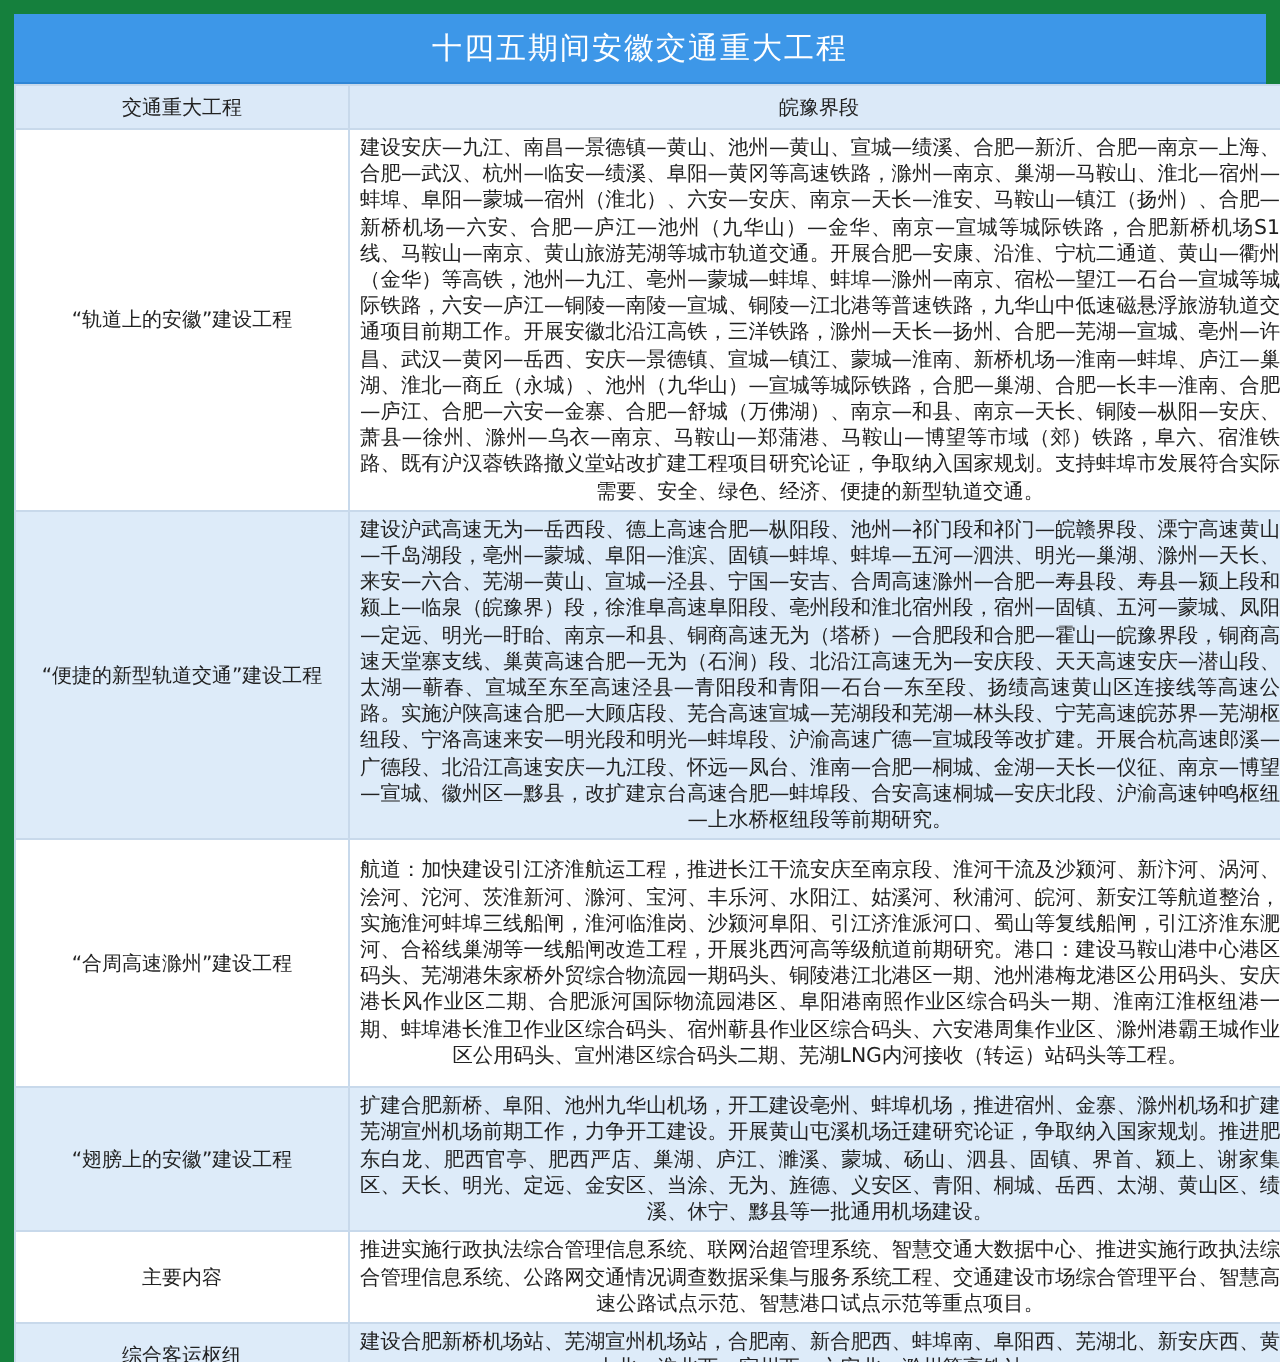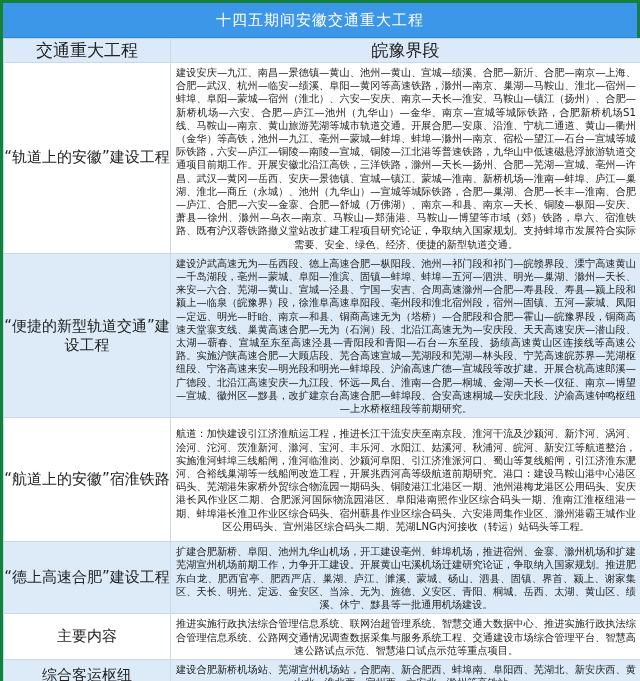--- a/index.html
+++ b/index.html
@@ -1,22 +1,22 @@
 <!DOCTYPE html>
 <html><head>
 <meta charset="utf-8">
 <style>
   html, body { margin:0; padding:0; }
   body { width:640px; height:681px; background:#e8f1fb; font-family:"DejaVu Sans", sans-serif; overflow:hidden; }
-  .wrap { width:640px; height:681px; box-sizing:border-box; border:3px solid #15803d; background:#0f172a; position:relative; }
+  .wrap { width:640px; height:681px; box-sizing:border-box; border:7px solid #15803d; background:#0f172a; position:relative; }
   .title { height:34px; background:#3d97e8; color:#fff; font-size:15px; text-align:center; line-height:34px; letter-spacing:1px; border-bottom:1px solid #2f86d6; }
   table { border-collapse:collapse; width:638px; table-layout:fixed; }
   th, td { border:1px solid #c8d9eb; padding:0; }
-  .hdr th { background:#dbe9f8; height:21px; font-weight:normal; font-size:17px; color:#222; text-align:center; }
-  .c1 { width:166px; text-align:center; vertical-align:middle; font-size:15px; color:#222; }
+  .hdr th { background:#dbe9f8; height:21px; font-weight:normal; font-size:10px; color:#222; text-align:center; }
+  .c1 { width:166px; text-align:center; vertical-align:middle; font-size:10px; color:#222; }
   .c2 { font-size:10.2px; line-height:13.2px; color:#222; padding:3px 4px 2px 5px; text-align:justify; text-align-last:center; word-break:break-all;margin-left:30px; }
   tr.alt td { background:#ddebf9; }
   tr.plain td { background:#fff; }
 </style>
 </head>
 <body>
 
 <div class="wrap">
   <div class="title">十四五期间安徽交通重大工程</div>
   <table>
@@ -27,25 +27,25 @@
     </tr>
     <tr class="plain" style="height:174px">
       <td class="c1">“轨道上的安徽”建设工程</td>
       <td class="c2">建设安庆—九江、南昌—景德镇—黄山、池州—黄山、宣城—绩溪、合肥—新沂、合肥—南京—上海、合肥—武汉、杭州—临安—绩溪、阜阳—黄冈等高速铁路，滁州—南京、巢湖—马鞍山、淮北—宿州—蚌埠、阜阳—蒙城—宿州（淮北）、六安—安庆、南京—天长—淮安、马鞍山—镇江（扬州）、合肥—新桥机场—六安、合肥—庐江—池州（九华山）—金华、南京—宣城等城际铁路，合肥新桥机场S1线、马鞍山—南京、黄山旅游芜湖等城市轨道交通。开展合肥—安康、沿淮、宁杭二通道、黄山—衢州（金华）等高铁，池州—九江、亳州—蒙城—蚌埠、蚌埠—滁州—南京、宿松—望江—石台—宣城等城际铁路，六安—庐江—铜陵—南陵—宣城、铜陵—江北港等普速铁路，九华山中低速磁悬浮旅游轨道交通项目前期工作。开展安徽北沿江高铁，三洋铁路，滁州—天长—扬州、合肥—芜湖—宣城、亳州—许昌、武汉—黄冈—岳西、安庆—景德镇、宣城—镇江、蒙城—淮南、新桥机场—淮南—蚌埠、庐江—巢湖、淮北—商丘（永城）、池州（九华山）—宣城等城际铁路，合肥—巢湖、合肥—长丰—淮南、合肥—庐江、合肥—六安—金寨、合肥—舒城（万佛湖）、南京—和县、南京—天长、铜陵—枞阳—安庆、萧县—徐州、滁州—乌衣—南京、马鞍山—郑蒲港、马鞍山—博望等市域（郊）铁路，阜六、宿淮铁路、既有沪汉蓉铁路撤义堂站改扩建工程项目研究论证，争取纳入国家规划。支持蚌埠市发展符合实际需要、安全、绿色、经济、便捷的新型轨道交通。</td>
     </tr>
     <tr class="alt" style="height:136px">
       <td class="c1">“便捷的新型轨道交通”建设工程</td>
       <td class="c2">建设沪武高速无为—岳西段、德上高速合肥—枞阳段、池州—祁门段和祁门—皖赣界段、溧宁高速黄山—千岛湖段，亳州—蒙城、阜阳—淮滨、固镇—蚌埠、蚌埠—五河—泗洪、明光—巢湖、滁州—天长、来安—六合、芜湖—黄山、宣城—泾县、宁国—安吉、合周高速滁州—合肥—寿县段、寿县—颍上段和颍上—临泉（皖豫界）段，徐淮阜高速阜阳段、亳州段和淮北宿州段，宿州—固镇、五河—蒙城、凤阳—定远、明光—盱眙、南京—和县、铜商高速无为（塔桥）—合肥段和合肥—霍山—皖豫界段，铜商高速天堂寨支线、巢黄高速合肥—无为（石涧）段、北沿江高速无为—安庆段、天天高速安庆—潜山段、太湖—蕲春、宣城至东至高速泾县—青阳段和青阳—石台—东至段、扬绩高速黄山区连接线等高速公路。实施沪陕高速合肥—大顾店段、芜合高速宣城—芜湖段和芜湖—林头段、宁芜高速皖苏界—芜湖枢纽段、宁洛高速来安—明光段和明光—蚌埠段、沪渝高速广德—宣城段等改扩建。开展合杭高速郎溪—广德段、北沿江高速安庆—九江段、怀远—凤台、淮南—合肥—桐城、金湖—天长—仪征、南京—博望—宣城、徽州区—黟县，改扩建京台高速合肥—蚌埠段、合安高速桐城—安庆北段、沪渝高速钟鸣枢纽—上水桥枢纽段等前期研究。</td>
     </tr>
     <tr class="plain" style="height:124px">
-      <td class="c1">“航道上的安徽”宿淮铁路</td>
+      <td class="c1">“合周高速滁州”建设工程</td>
       <td class="c2">航道：加快建设引江济淮航运工程，推进长江干流安庆至南京段、淮河干流及沙颍河、新汴河、涡河、浍河、沱河、茨淮新河、滁河、宝河、丰乐河、水阳江、姑溪河、秋浦河、皖河、新安江等航道整治，实施淮河蚌埠三线船闸，淮河临淮岗、沙颍河阜阳、引江济淮派河口、蜀山等复线船闸，引江济淮东淝河、合裕线巢湖等一线船闸改造工程，开展兆西河高等级航道前期研究。港口：建设马鞍山港中心港区码头、芜湖港朱家桥外贸综合物流园一期码头、铜陵港江北港区一期、池州港梅龙港区公用码头、安庆港长风作业区二期、合肥派河国际物流园港区、阜阳港南照作业区综合码头一期、淮南江淮枢纽港一期、蚌埠港长淮卫作业区综合码头、宿州蕲县作业区综合码头、六安港周集作业区、滁州港霸王城作业区公用码头、宣州港区综合码头二期、芜湖LNG内河接收（转运）站码头等工程。</td>
     </tr>
     <tr class="alt" style="height:63px">
-      <td class="c1">“德上高速合肥”建设工程</td>
+      <td class="c1">“翅膀上的安徽”建设工程</td>
       <td class="c2">扩建合肥新桥、阜阳、池州九华山机场，开工建设亳州、蚌埠机场，推进宿州、金寨、滁州机场和扩建芜湖宣州机场前期工作，力争开工建设。开展黄山屯溪机场迁建研究论证，争取纳入国家规划。推进肥东白龙、肥西官亭、肥西严店、巢湖、庐江、濉溪、蒙城、砀山、泗县、固镇、界首、颍上、谢家集区、天长、明光、定远、金安区、当涂、无为、旌德、义安区、青阳、桐城、岳西、太湖、黄山区、绩溪、休宁、黟县等一批通用机场建设。</td>
     </tr>
     <tr class="plain" style="height:42px">
       <td class="c1">主要内容</td>
       <td class="c2">推进实施行政执法综合管理信息系统、联网治超管理系统、智慧交通大数据中心、推进实施行政执法综合管理信息系统、公路网交通情况调查数据采集与服务系统工程、交通建设市场综合管理平台、智慧高速公路试点示范、智慧港口试点示范等重点项目。</td>
     </tr>
     <tr class="alt" style="height:24px">
       <td class="c1">综合客运枢纽</td>
       <td class="c2">建设合肥新桥机场站、芜湖宣州机场站，合肥南、新合肥西、蚌埠南、阜阳西、芜湖北、新安庆西、黄山北、淮北西、宿州西、六安北、滁州等高铁站。</td>
     </tr>

